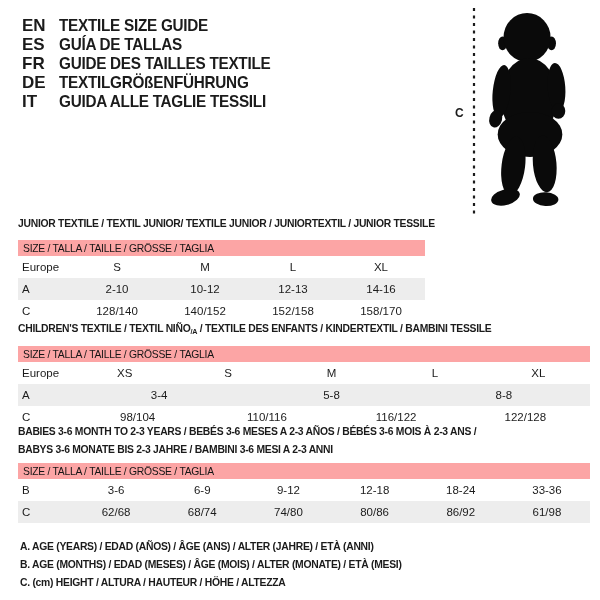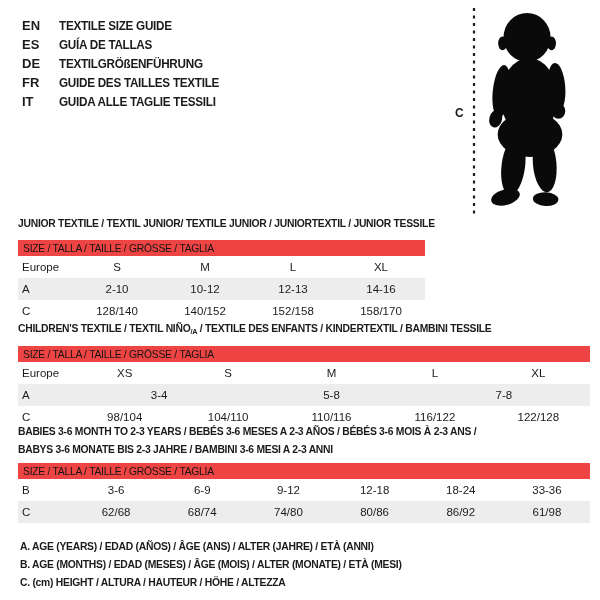--- a/index.html
+++ b/index.html
@@ -6,21 +6,21 @@
   body{
     width:600px;height:600px;background:#ffffff;position:relative;overflow:hidden;
     font-family:"Liberation Sans","DejaVu Sans",sans-serif;color:#1b1b1b;
     -webkit-font-smoothing:antialiased;
   }
   .cond{display:inline-block;transform:scaleX(0.9);transform-origin:0 50%;
         letter-spacing:-0.3px;white-space:nowrap;}
 
   
   .lang-block{position:absolute;left:22px;top:16px;}
-  .lang-row{display:flex;height:19px;align-items:center;font-size:13px;font-weight:700;}
+  .lang-row{display:flex;height:19px;align-items:center;font-size:17px;font-weight:700;}
   .lang-code{width:37px;}
   .lang-label{white-space:nowrap;}
 
   
   .fig-line{position:absolute;left:472px;top:8px;}
   .fig-c{position:absolute;left:455px;top:106px;font-size:12px;font-weight:700;}
   .fig-baby{position:absolute;left:481px;top:10px;}
 
   
   .heading{position:absolute;left:18px;font-size:11.5px;font-weight:700;
@@ -29,21 +29,21 @@
   #h-junior{top:215px;}
   #h-children{top:320px;}
   #h-babies{top:423px;}
   .sub-a{font-size:8px;vertical-align:-2px;}
 
   
   .table{position:absolute;left:18px;font-size:11.5px;}
   .t-junior{top:240px;width:407px;}
   .t-children{top:346px;width:572px;}
   .t-babies{top:463px;width:572px;}
-  .bar{height:16px;line-height:16px;background:#ef4444;padding-left:5px;
+  .bar{height:16px;line-height:16px;background:#fca5a5;padding-left:5px;
        font-size:11.5px;color:#141414;}
   .trow{display:flex;height:22px;line-height:15px;align-items:center;}
   .trow.shade{background:#ededed;}
   .tlabel{width:55px;padding-left:4px;box-sizing:border-box;}
   .tcell{flex:1;text-align:center;}
 
   
   .footnotes{position:absolute;left:20px;top:537px;font-size:11.5px;font-weight:700;
              line-height:18px;letter-spacing:-0.3px;transform:scaleX(0.9);
              transform-origin:0 0;white-space:nowrap;}
@@ -54,26 +54,26 @@
 <div class="lang-block">
   <div class="lang-row">
     <span class="lang-code">EN</span>
     <span class="lang-label cond">TEXTILE SIZE GUIDE</span>
   </div>
   <div class="lang-row">
     <span class="lang-code">ES</span>
     <span class="lang-label cond">GUÍA DE TALLAS</span>
   </div>
   <div class="lang-row">
+    <span class="lang-code">FR</span>
+    <span class="lang-label cond">GUIDE DES TAILLES TEXTILE</span>
+  </div>
+  <div class="lang-row">
     <span class="lang-code">DE</span>
     <span class="lang-label cond">TEXTILGRÖßENFÜHRUNG</span>
-  </div>
-  <div class="lang-row">
-    <span class="lang-code">FR</span>
-    <span class="lang-label cond">GUIDE DES TAILLES TEXTILE</span>
   </div>
   <div class="lang-row">
     <span class="lang-code">IT</span>
     <span class="lang-label cond">GUIDA ALLE TAGLIE TESSILI</span>
   </div>
 </div>
 
 <svg class="fig-line" width="4" height="206">
   <line x1="2" y1="0" x2="2" y2="206" stroke="#1b1b1b" stroke-width="2.2" stroke-dasharray="3 4.5"></line>
 </svg>
@@ -137,26 +137,25 @@
     <div class="tcell">XS</div>
     <div class="tcell">S</div>
     <div class="tcell">M</div>
     <div class="tcell">L</div>
     <div class="tcell">XL</div>
   </div>
   <div class="trow shade">
     <div class="tlabel">A</div>
     <div class="tcell">3-4</div>
     <div class="tcell">5-8</div>
-    <div class="tcell">7-8</div>
+    <div class="tcell">8-8</div>
   </div>
   <div class="trow">
     <div class="tlabel">C</div>
     <div class="tcell">98/104</div>
-    <div class="tcell">104/110</div>
     <div class="tcell">110/116</div>
     <div class="tcell">116/122</div>
     <div class="tcell">122/128</div>
   </div>
 </div>
 
 <div class="heading" id="h-babies">
   <div>BABIES 3-6 MONTH TO 2-3 YEARS / BEBÉS 3-6 MESES A 2-3 AÑOS / BÉBÉS 3-6 MOIS À 2-3 ANS /</div>
   <div>BABYS 3-6 MONATE BIS 2-3 JAHRE / BAMBINI 3-6 MESI A 2-3 ANNI</div>
 </div>

